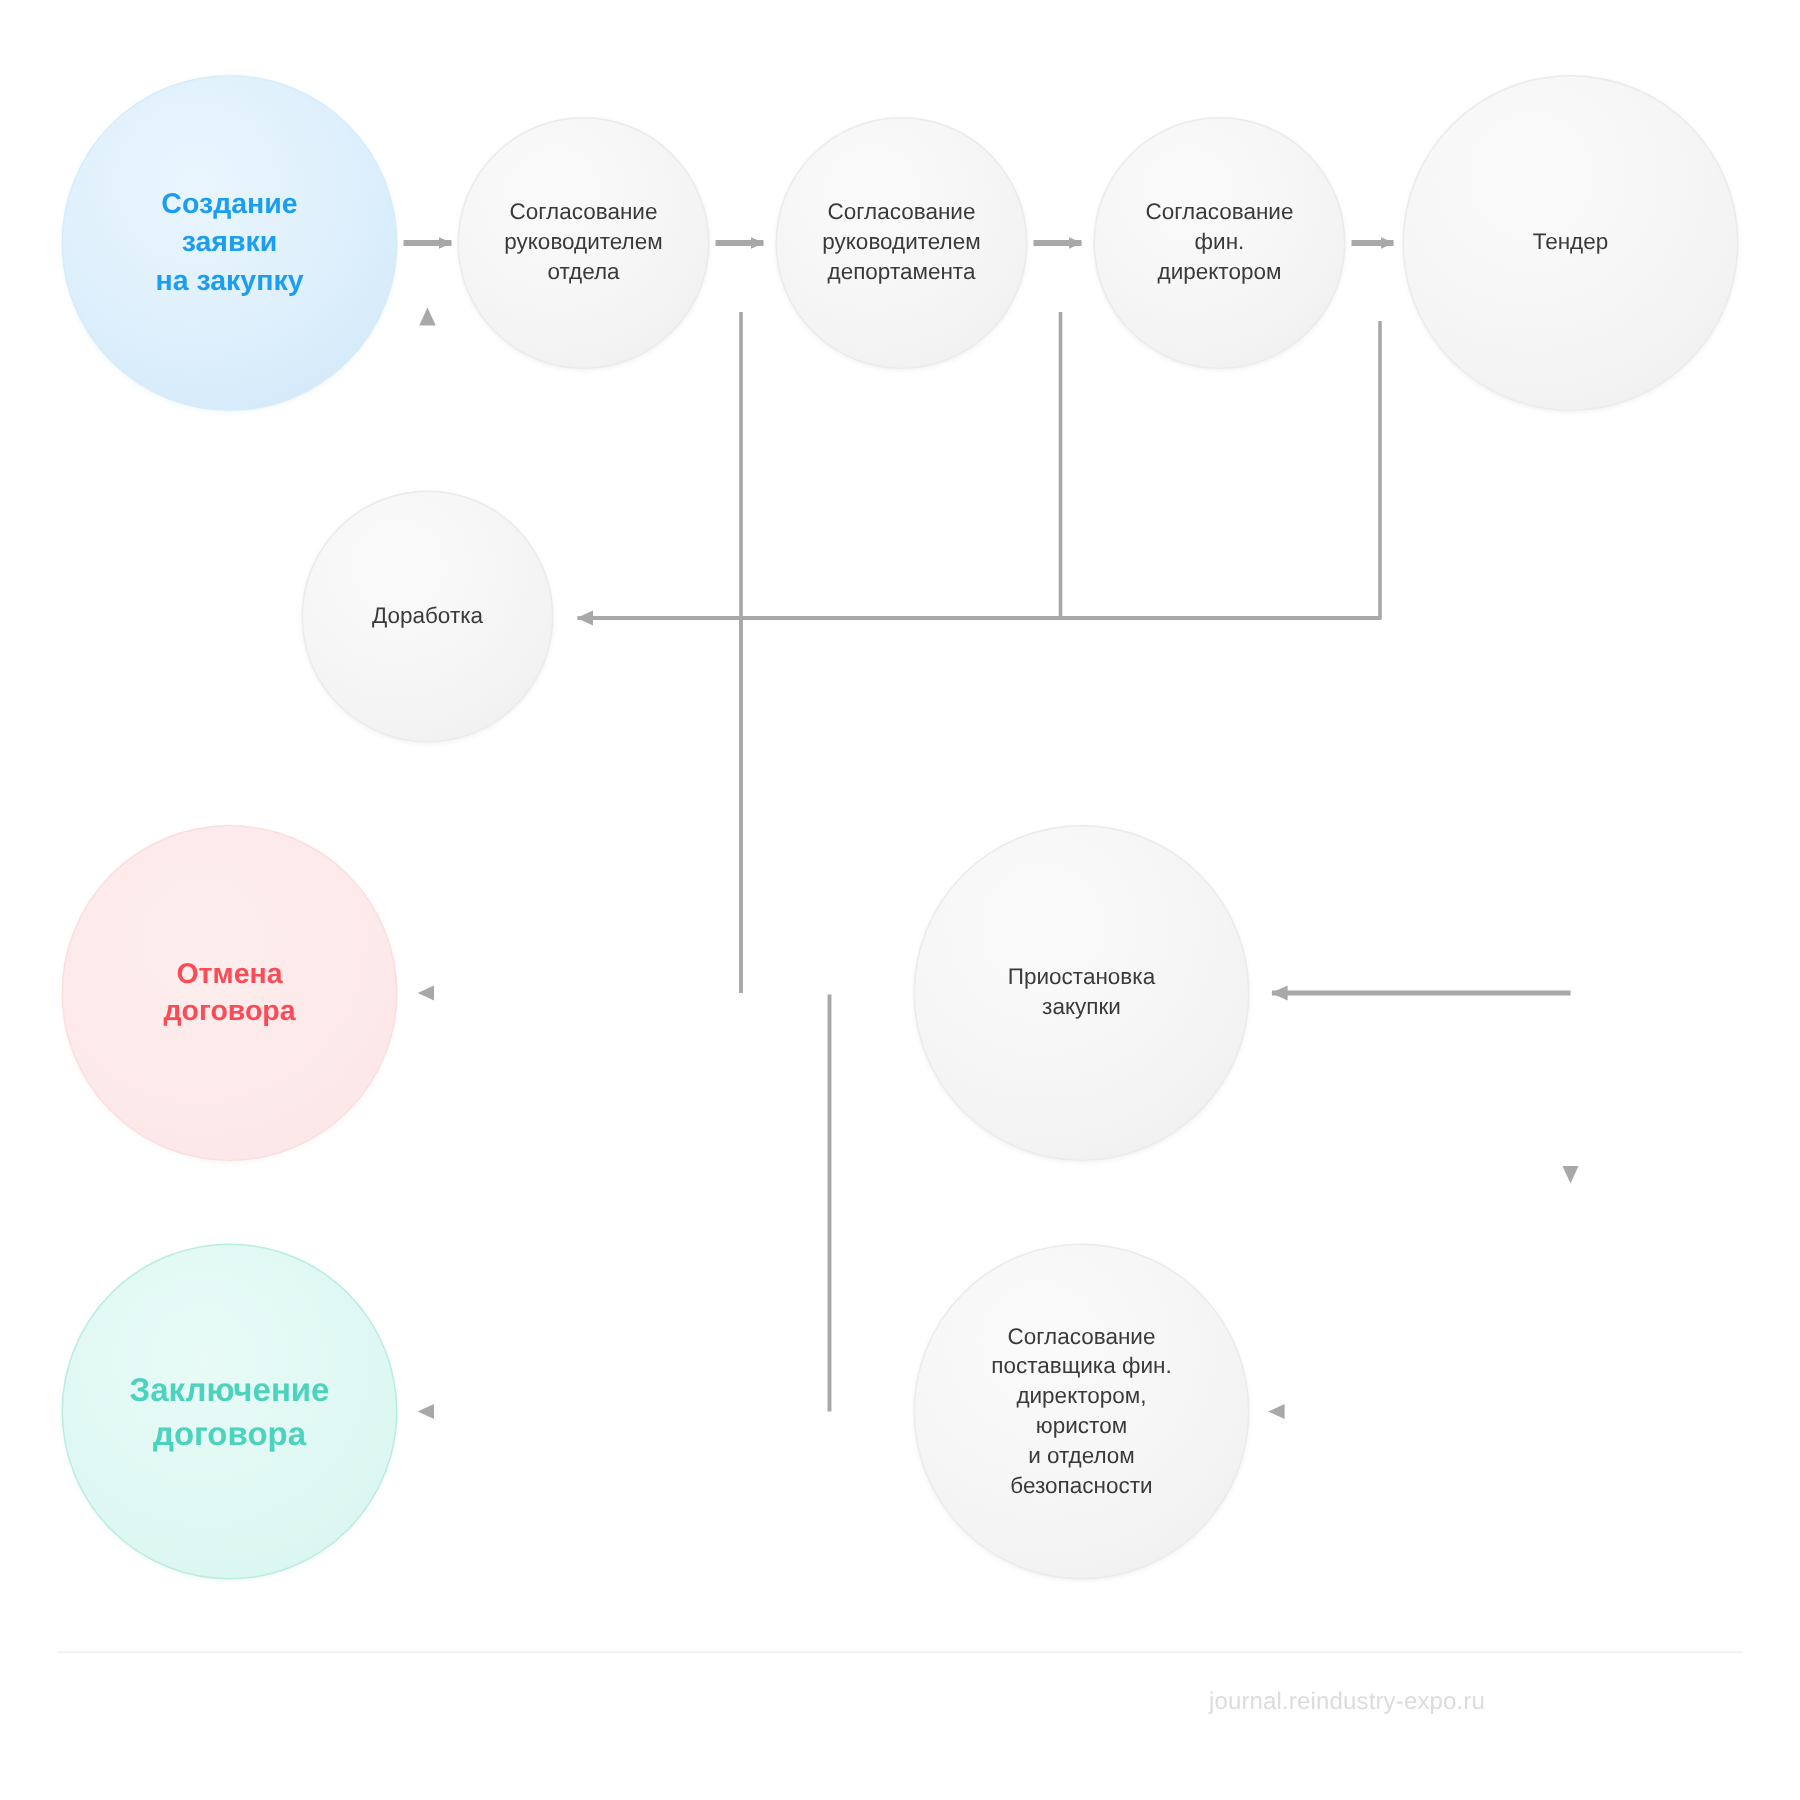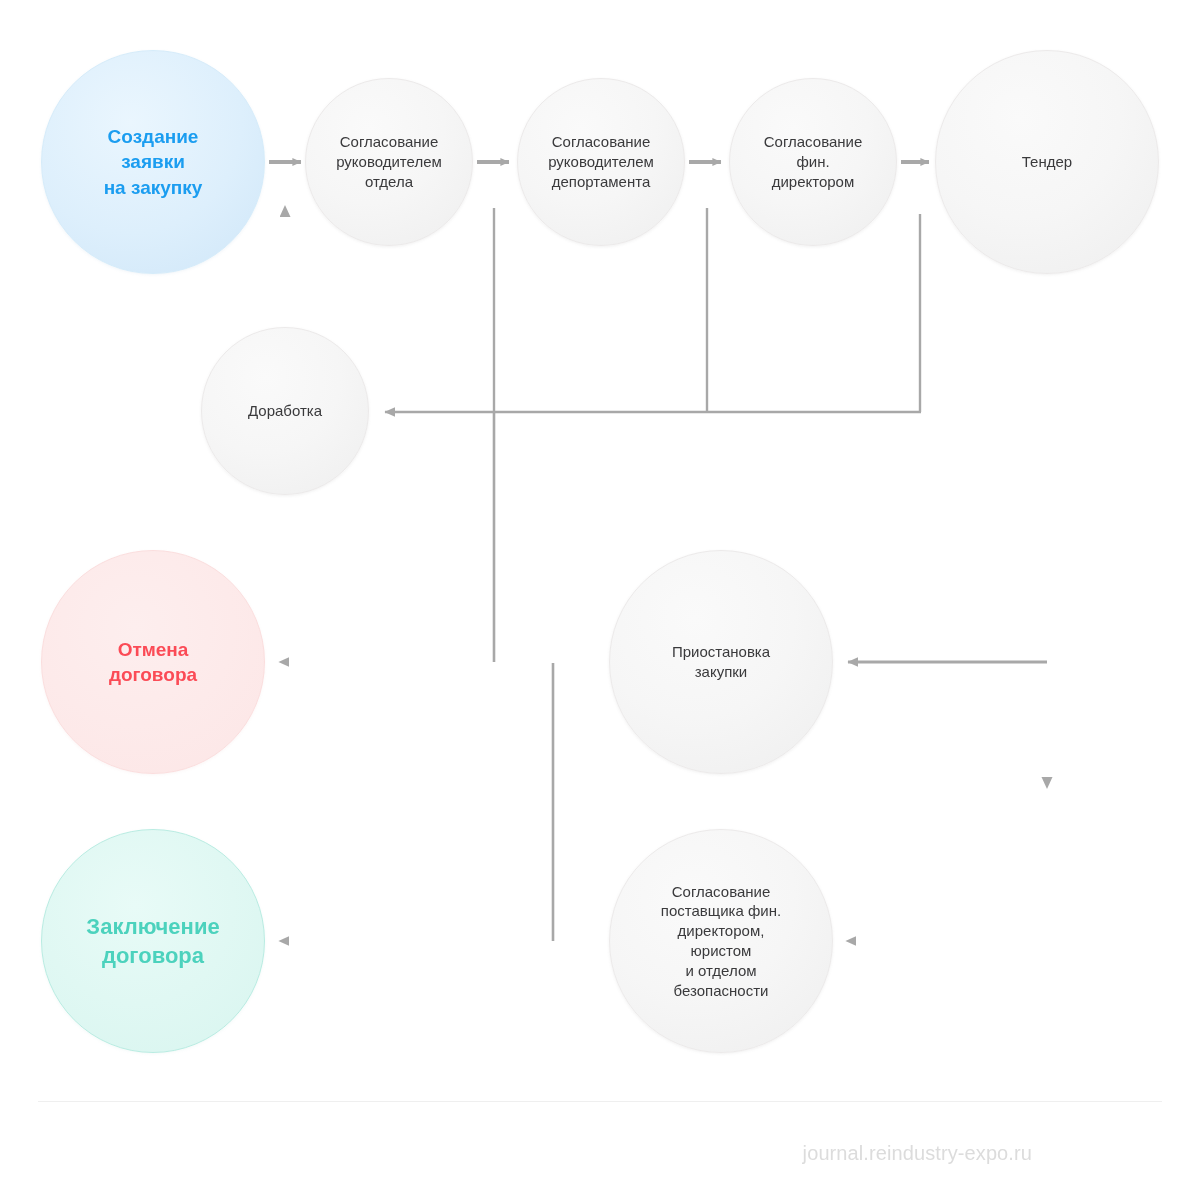--- a/index.html
+++ b/index.html
@@ -11,21 +11,20 @@
     height: 1200px;
     background: #ffffff;
     font-family: "Liberation Sans", "DejaVu Sans", sans-serif;
     overflow: hidden;
     position: relative;
   }
   #stage {
     position: relative;
     width: 1028px;
     height: 1200px;
-    padding-left: 42px;
   }
   #edges {
     position: absolute;
     left: 0;
     top: 0;
     width: 1200px;
     height: 1200px;
     pointer-events: none;
   }
   .node {
@@ -90,25 +89,24 @@
     top: 1118px;
     font-size: 27px;
     letter-spacing: 0.2px;
     color: #e7e7e7;
     white-space: nowrap;
   }
   .site-url {
     position: absolute;
     right: 38px;
     top: 1126px;
-    font-size: 20px;
+    font-size: 16px;
     letter-spacing: 0.1px;
     color: #dcdcdc;
     white-space: nowrap;
-    margin-top: 16px;
   }
 </style>
 </head>
 <body>
 
 <div id="stage">
 
   <svg id="edges" viewBox="0 0 1200 1200" width="1200" height="1200" xmlns="http://www.w3.org/2000/svg">
     <defs>
       <marker id="ah-r" markerWidth="10" markerHeight="10" refX="8.6" refY="4" orient="auto" markerUnits="userSpaceOnUse">

